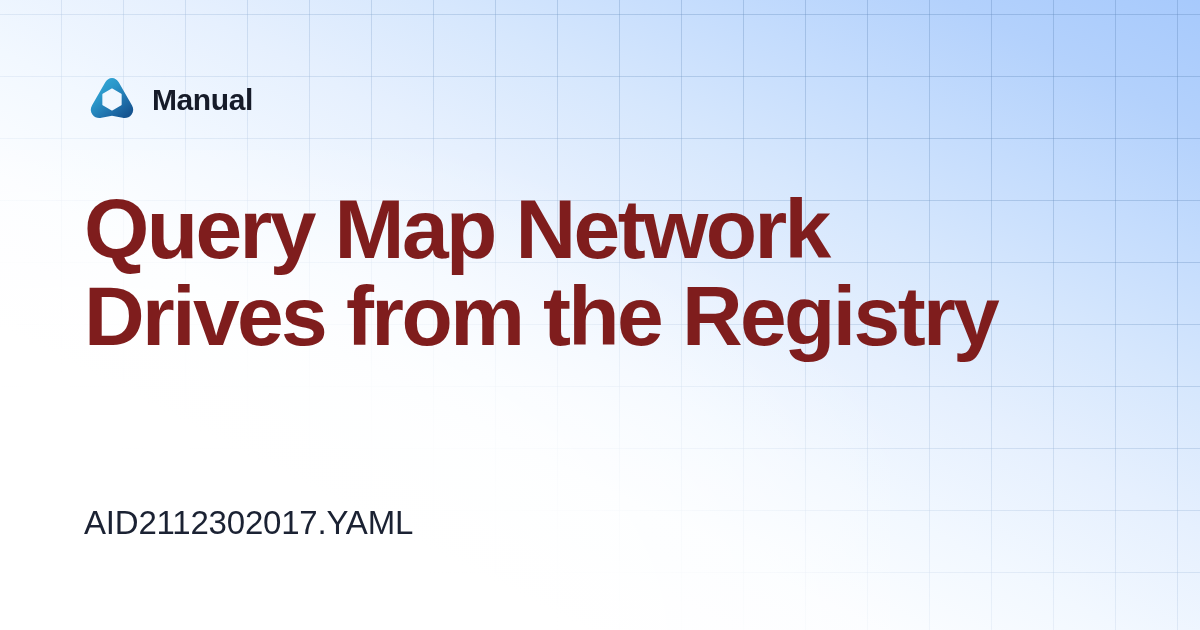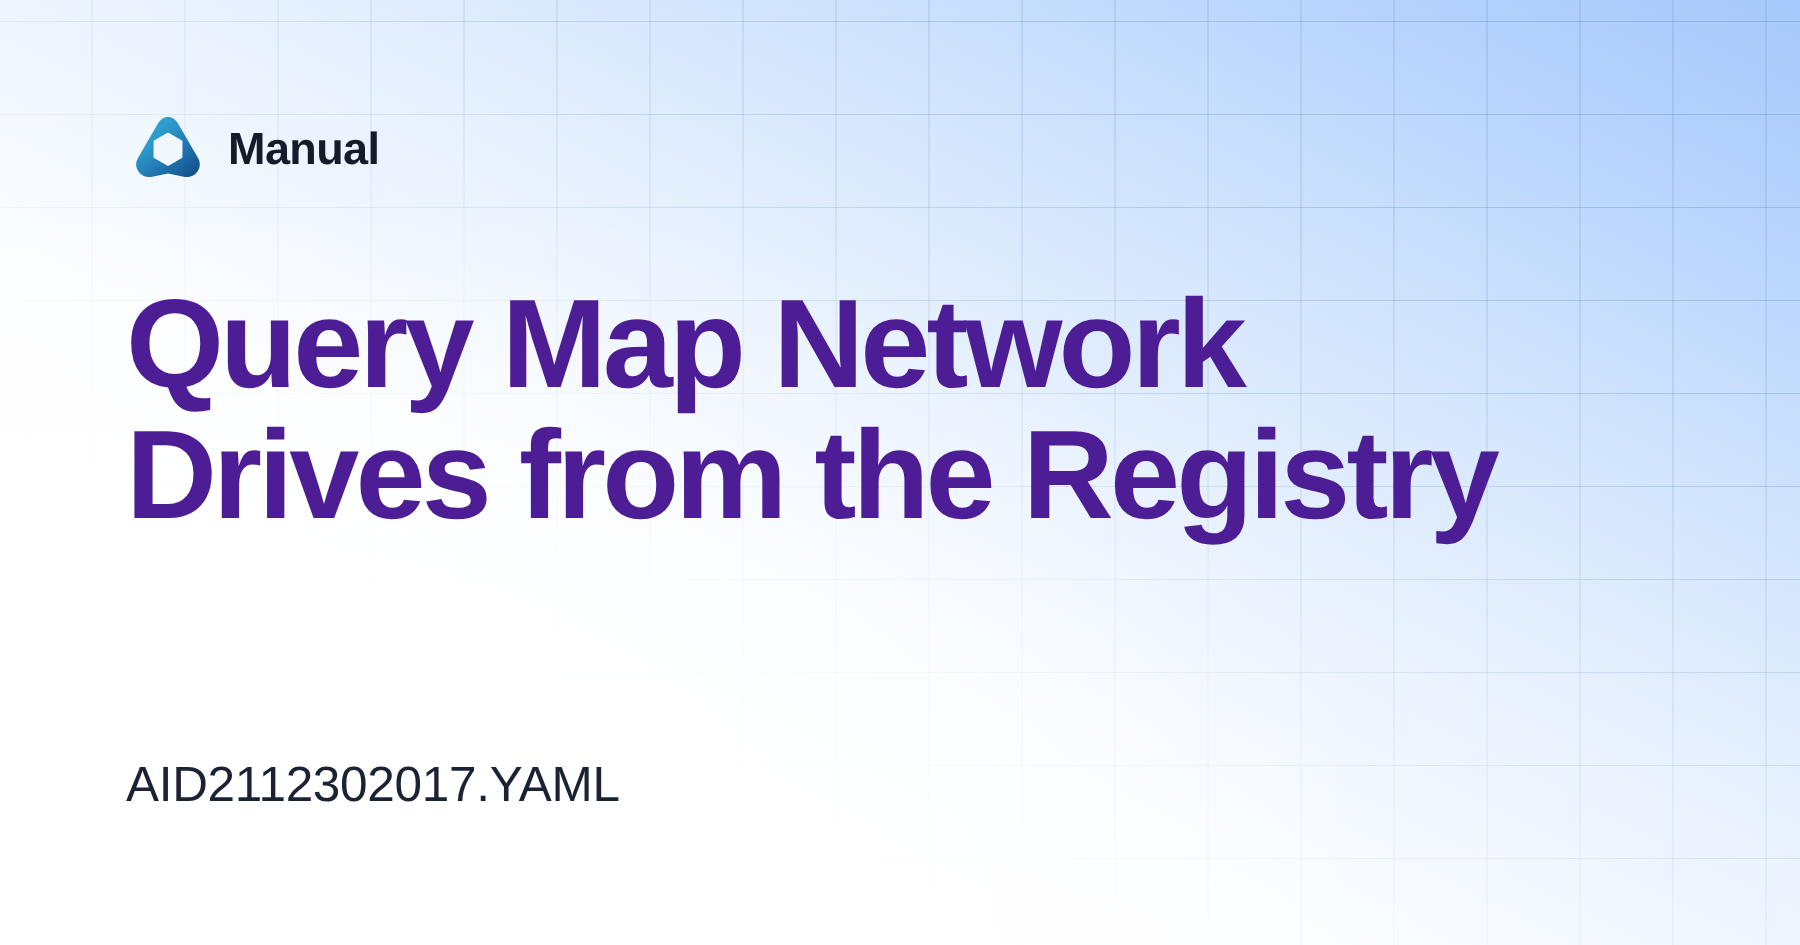--- a/index.html
+++ b/index.html
@@ -107,21 +107,21 @@
 
   .headline {
     position: absolute;
     left: 84px;
     top: 186px;
     width: 940px;
     font-size: 84px;
     font-weight: 700;
     line-height: 1.03;
     letter-spacing: -2.6px;
-    color: #4c1d95;
+    color: #7f1d1d;
     margin: 0;
     white-space: pre-line;
   }
 
   .subtitle {
     position: absolute;
     left: 84px;
     top: 503px;
     font-size: 33px;
     font-weight: 400;

